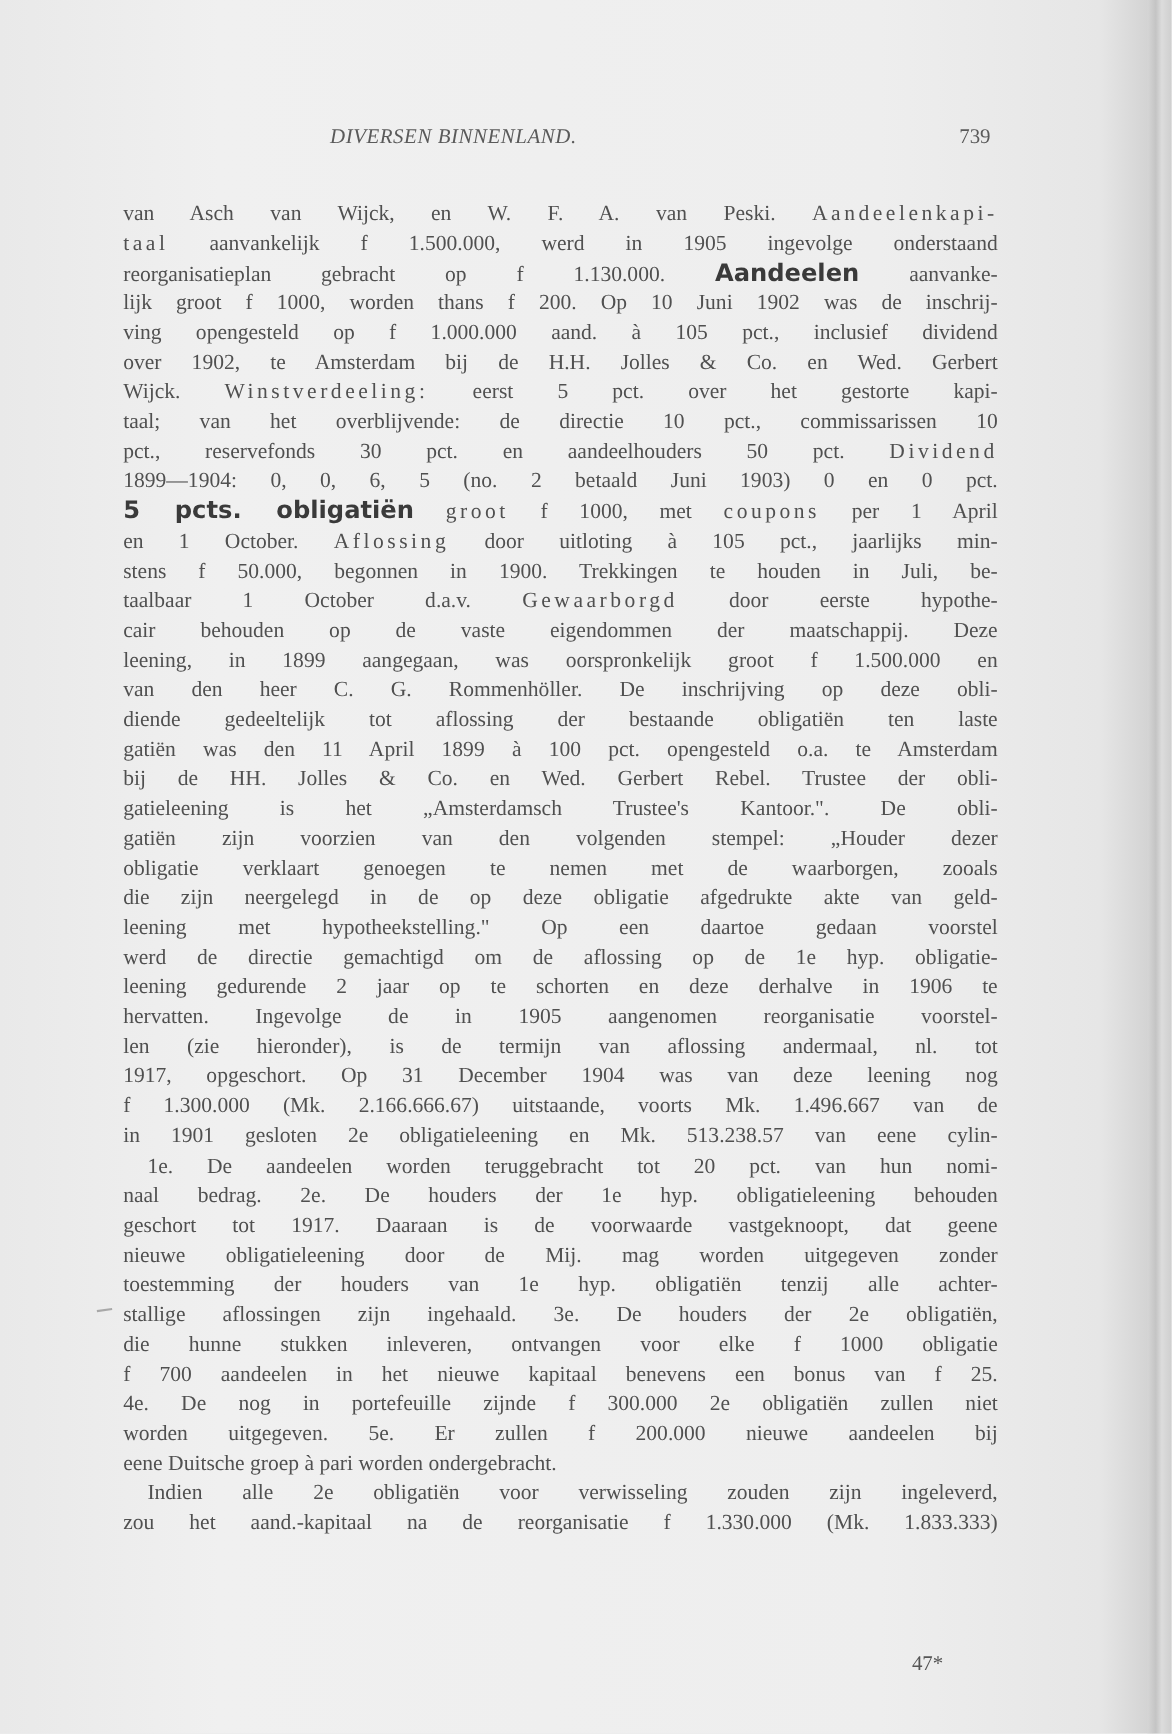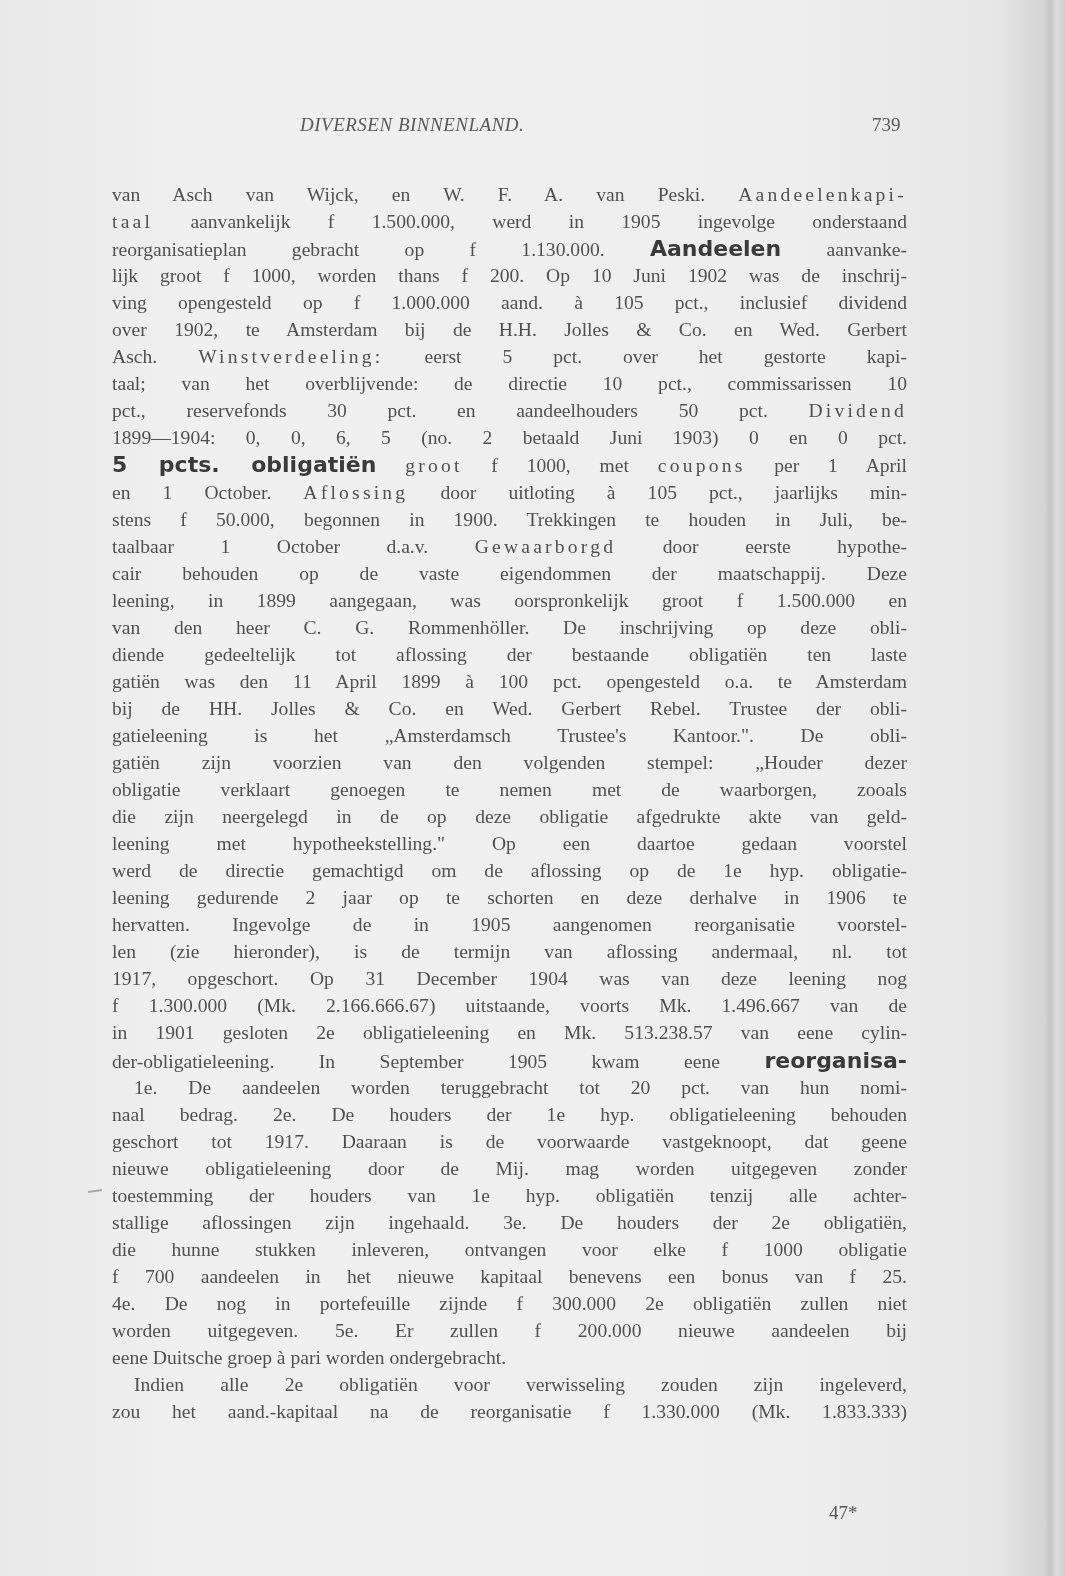--- a/index.html
+++ b/index.html
@@ -77,21 +77,21 @@
   <span class="page-number">739</span>
 </div>
 
 <div class="body-text" id="body-text">
     <div class="line"><span>van Asch van Wijck, en W. F. A. van Peski. </span><span class="spaced">Aandeelenkapi-</span></div>
     <div class="line"><span class="spaced">taal</span><span> aanvankelijk f 1.500.000, werd in 1905 ingevolge onderstaand</span></div>
     <div class="line"><span>reorganisatieplan gebracht op f 1.130.000. </span><span class="bold-sans">Aandeelen</span><span> aanvanke-</span></div>
     <div class="line"><span>lijk groot f 1000, worden thans f 200. Op 10 Juni 1902 was de inschrij-</span></div>
     <div class="line"><span>ving opengesteld op f 1.000.000 aand. à 105 pct., inclusief dividend</span></div>
     <div class="line"><span>over 1902, te Amsterdam bij de H.H. Jolles &amp; Co. en Wed. Gerbert</span></div>
-    <div class="line"><span>Asch. </span><span class="spaced">Winstverdeeling:</span><span> eerst 5 pct. over het gestorte kapi-</span></div>
+    <div class="line"><span>Wijck. </span><span class="spaced">Winstverdeeling:</span><span> eerst 5 pct. over het gestorte kapi-</span></div>
     <div class="line"><span>taal; van het overblijvende: de directie 10 pct., commissarissen 10</span></div>
     <div class="line"><span>pct., reservefonds 30 pct. en aandeelhouders 50 pct. </span><span class="spaced">Dividend</span></div>
     <div class="line"><span>1899—1904: 0, 0, 6, 5 (no. 2 betaald Juni 1903) 0 en 0 pct.</span></div>
     <div class="line"><span class="bold-sans">5 pcts. obligatiën</span><span> </span><span class="spaced">groot</span><span> f 1000, met </span><span class="spaced">coupons</span><span> per 1 April</span></div>
     <div class="line"><span>en 1 October. </span><span class="spaced">Aflossing</span><span> door uitloting à 105 pct., jaarlijks min-</span></div>
     <div class="line"><span>stens f 50.000, begonnen in 1900. Trekkingen te houden in Juli, be-</span></div>
     <div class="line"><span>taalbaar 1 October d.a.v. </span><span class="spaced">Gewaarborgd</span><span> door eerste hypothe-</span></div>
     <div class="line"><span>cair behouden op de vaste eigendommen der maatschappij. Deze</span></div>
     <div class="line"><span>leening, in 1899 aangegaan, was oorspronkelijk groot f 1.500.000 en</span></div>
     <div class="line"><span>van den heer C. G. Rommenhöller. De inschrijving op deze obli-</span></div>
@@ -103,21 +103,20 @@
     <div class="line"><span>obligatie verklaart genoegen te nemen met de waarborgen, zooals</span></div>
     <div class="line"><span>die zijn neergelegd in de op deze obligatie afgedrukte akte van geld-</span></div>
     <div class="line"><span>leening met hypotheekstelling."  Op een daartoe gedaan voorstel</span></div>
     <div class="line"><span>werd de directie gemachtigd om de aflossing op de 1e hyp. obligatie-</span></div>
     <div class="line"><span>leening gedurende 2 jaar op te schorten en deze derhalve in 1906 te</span></div>
     <div class="line"><span>hervatten. Ingevolge de in 1905 aangenomen reorganisatie voorstel-</span></div>
     <div class="line"><span>len (zie hieronder), is de termijn van aflossing andermaal, nl. tot</span></div>
     <div class="line"><span>1917, opgeschort. Op 31 December 1904 was van deze leening nog</span></div>
     <div class="line"><span>f 1.300.000 (Mk. 2.166.666.67) uitstaande, voorts Mk. 1.496.667 van de</span></div>
     <div class="line"><span>in 1901 gesloten 2e obligatieleening en Mk. 513.238.57 van eene cylin-</span></div>
-    <div class="line"><span>der-obligatieleening. In September 1905 kwam eene </span><span class="bold-sans">reorganisa-</span></div>
     <div class="line indent"><span>1e. De aandeelen worden teruggebracht tot 20 pct. van hun nomi-</span></div>
     <div class="line"><span>naal bedrag. 2e. De houders der 1e hyp. obligatieleening behouden</span></div>
     <div class="line"><span>geschort tot 1917. Daaraan is de voorwaarde vastgeknoopt, dat geene</span></div>
     <div class="line"><span>nieuwe obligatieleening door de Mij. mag worden uitgegeven zonder</span></div>
     <div class="line"><span>toestemming der houders van 1e hyp. obligatiën tenzij alle achter-</span></div>
     <div class="line"><span>stallige aflossingen zijn ingehaald.  3e. De houders der 2e obligatiën,</span></div>
     <div class="line"><span>die hunne stukken inleveren, ontvangen voor elke f 1000 obligatie</span></div>
     <div class="line"><span>f 700 aandeelen in het nieuwe kapitaal benevens een bonus van f 25.</span></div>
     <div class="line"><span>4e. De nog in portefeuille zijnde f 300.000 2e obligatiën zullen niet</span></div>
     <div class="line"><span>worden uitgegeven. 5e. Er zullen f 200.000 nieuwe aandeelen bij</span></div>

